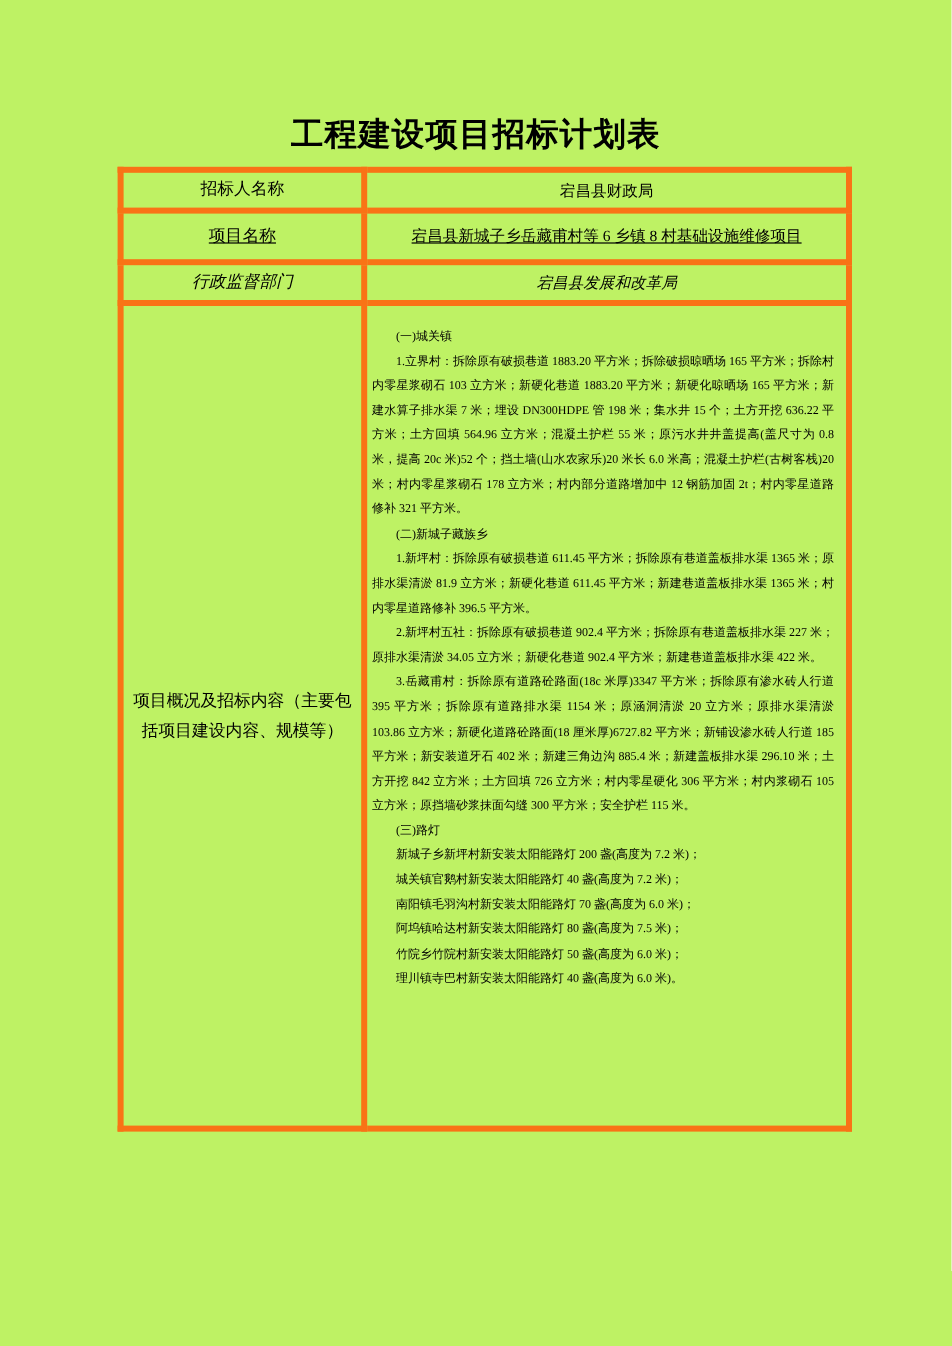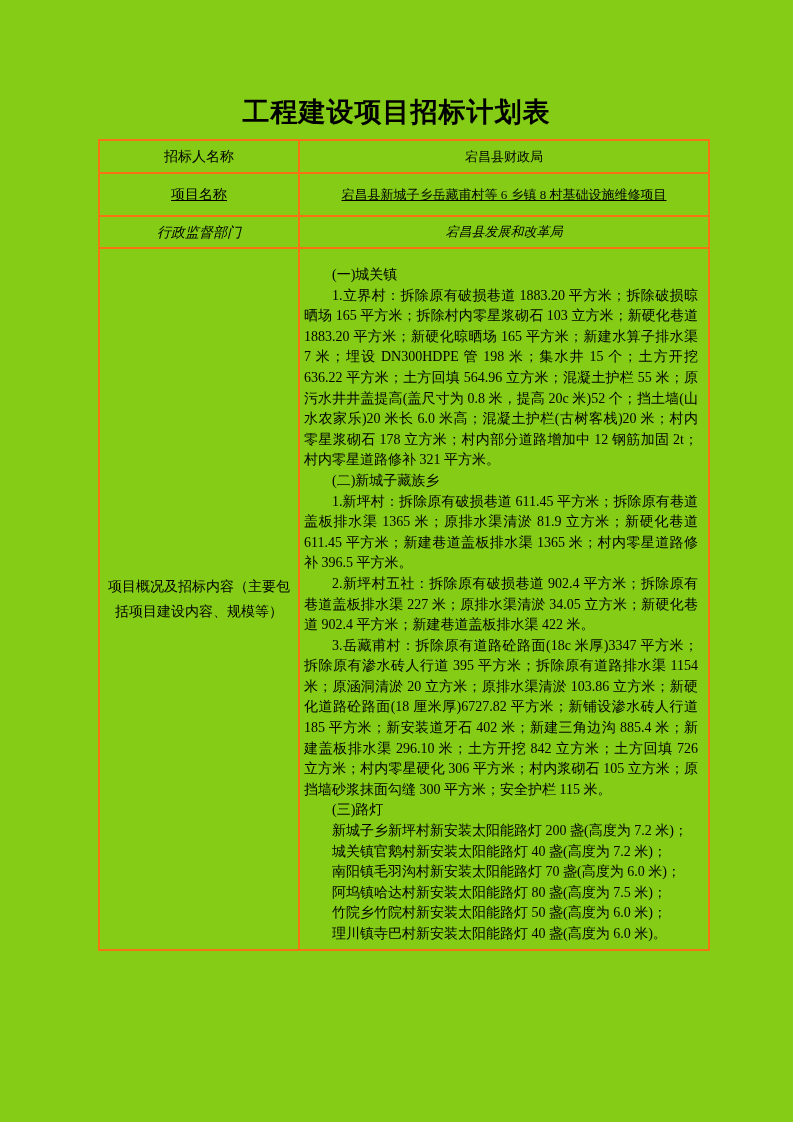--- a/index.html
+++ b/index.html
@@ -1,20 +1,20 @@
 <!DOCTYPE html>
 <html><head>
 <meta charset="utf-8">
 <style>
   html, body { margin: 0; padding: 0; background: #ffffff; }
   .page {
     position: relative;
     width: 793px;
     height: 1122px;
-    background: #84cc16;
+    background: #bef264;
     color: #000000;
     font-family: "Liberation Serif", "DejaVu Serif", serif;
     overflow: hidden;
   }
   .doc-title {
     position: absolute;
     top: 94px;
     left: 0;
     width: 100%;
     margin: 0;
@@ -26,21 +26,21 @@
   table.plan-table {
     position: absolute;
     top: 139px;
     left: 98px;
     width: 612px;
     border-collapse: collapse;
     table-layout: fixed;
     border: 2px solid #000000;
   }
   table.plan-table td {
-    border: 2px solid #f97316;
+    border: 5px solid #f97316;
     overflow: hidden;
     margin-top: 42px;
   }
   td.lbl {
     width: 188px;
     text-align: center;
     vertical-align: middle;
     font-size: 14px;
     line-height: 25px;
     padding: 2px 5px;
@@ -53,21 +53,21 @@
     padding: 2px 8px;
   }
   tr.r1 { height: 33px; }
   tr.r2 { height: 43px; text-decoration: underline; }
   tr.r3 { height: 32px; font-style: italic; }
   tr.r4 { height: 65px; }
   tr.r5 { height: 688px; }
   td.content {
     vertical-align: top;
     text-align: justify;
-    font-size: 14px;
+    font-size: 10px;
     line-height: 20.6px;
     padding: 16px 10px 4px 4px;
   }
   td.content p {
     margin: 0;
     text-indent: 2em;
   }
 </style>
 </head>
 <body>

